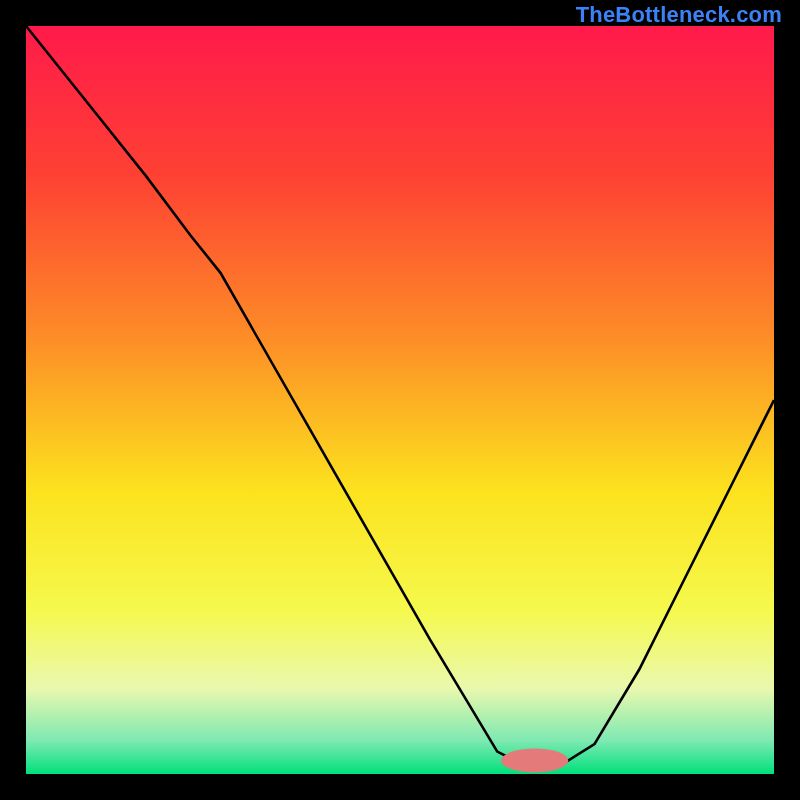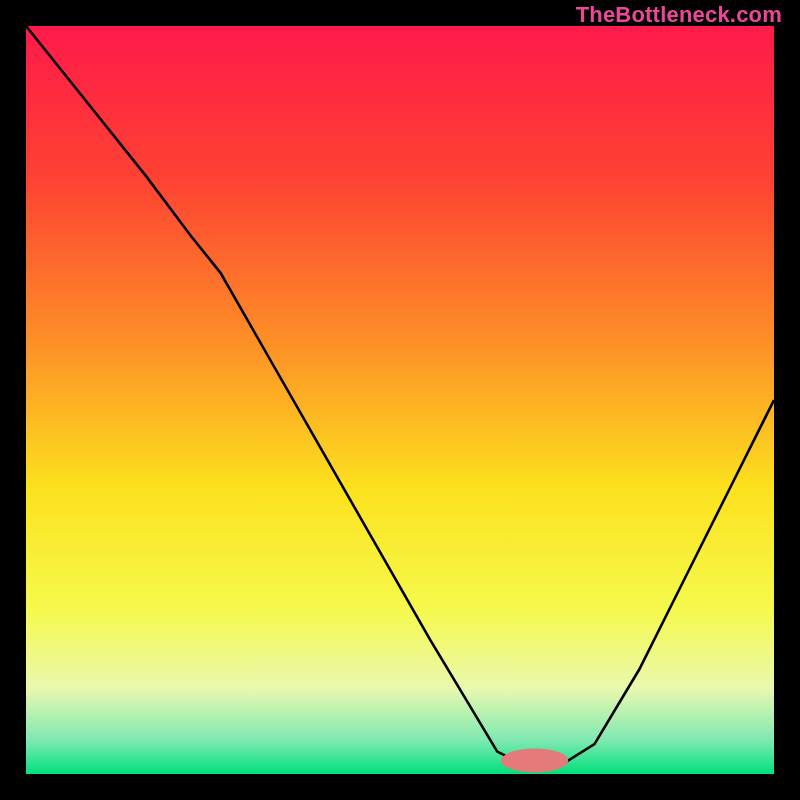--- a/index.html
+++ b/index.html
@@ -13,21 +13,21 @@
   }
   .chart-wrap {
     position: relative;
     width: 800px;
     height: 800px;
   }
   .watermark {
     position: absolute;
     top: 2px;
     right: 18px;
-    color: #ec4899;
+    color: #3b82f6;
     font-size: 22px;
     font-weight: 600;
     letter-spacing: 0.2px;
     z-index: 5;
     user-select: none;
   }
   svg.plot {
     position: absolute;
     left: 26px;
     top: 26px;

